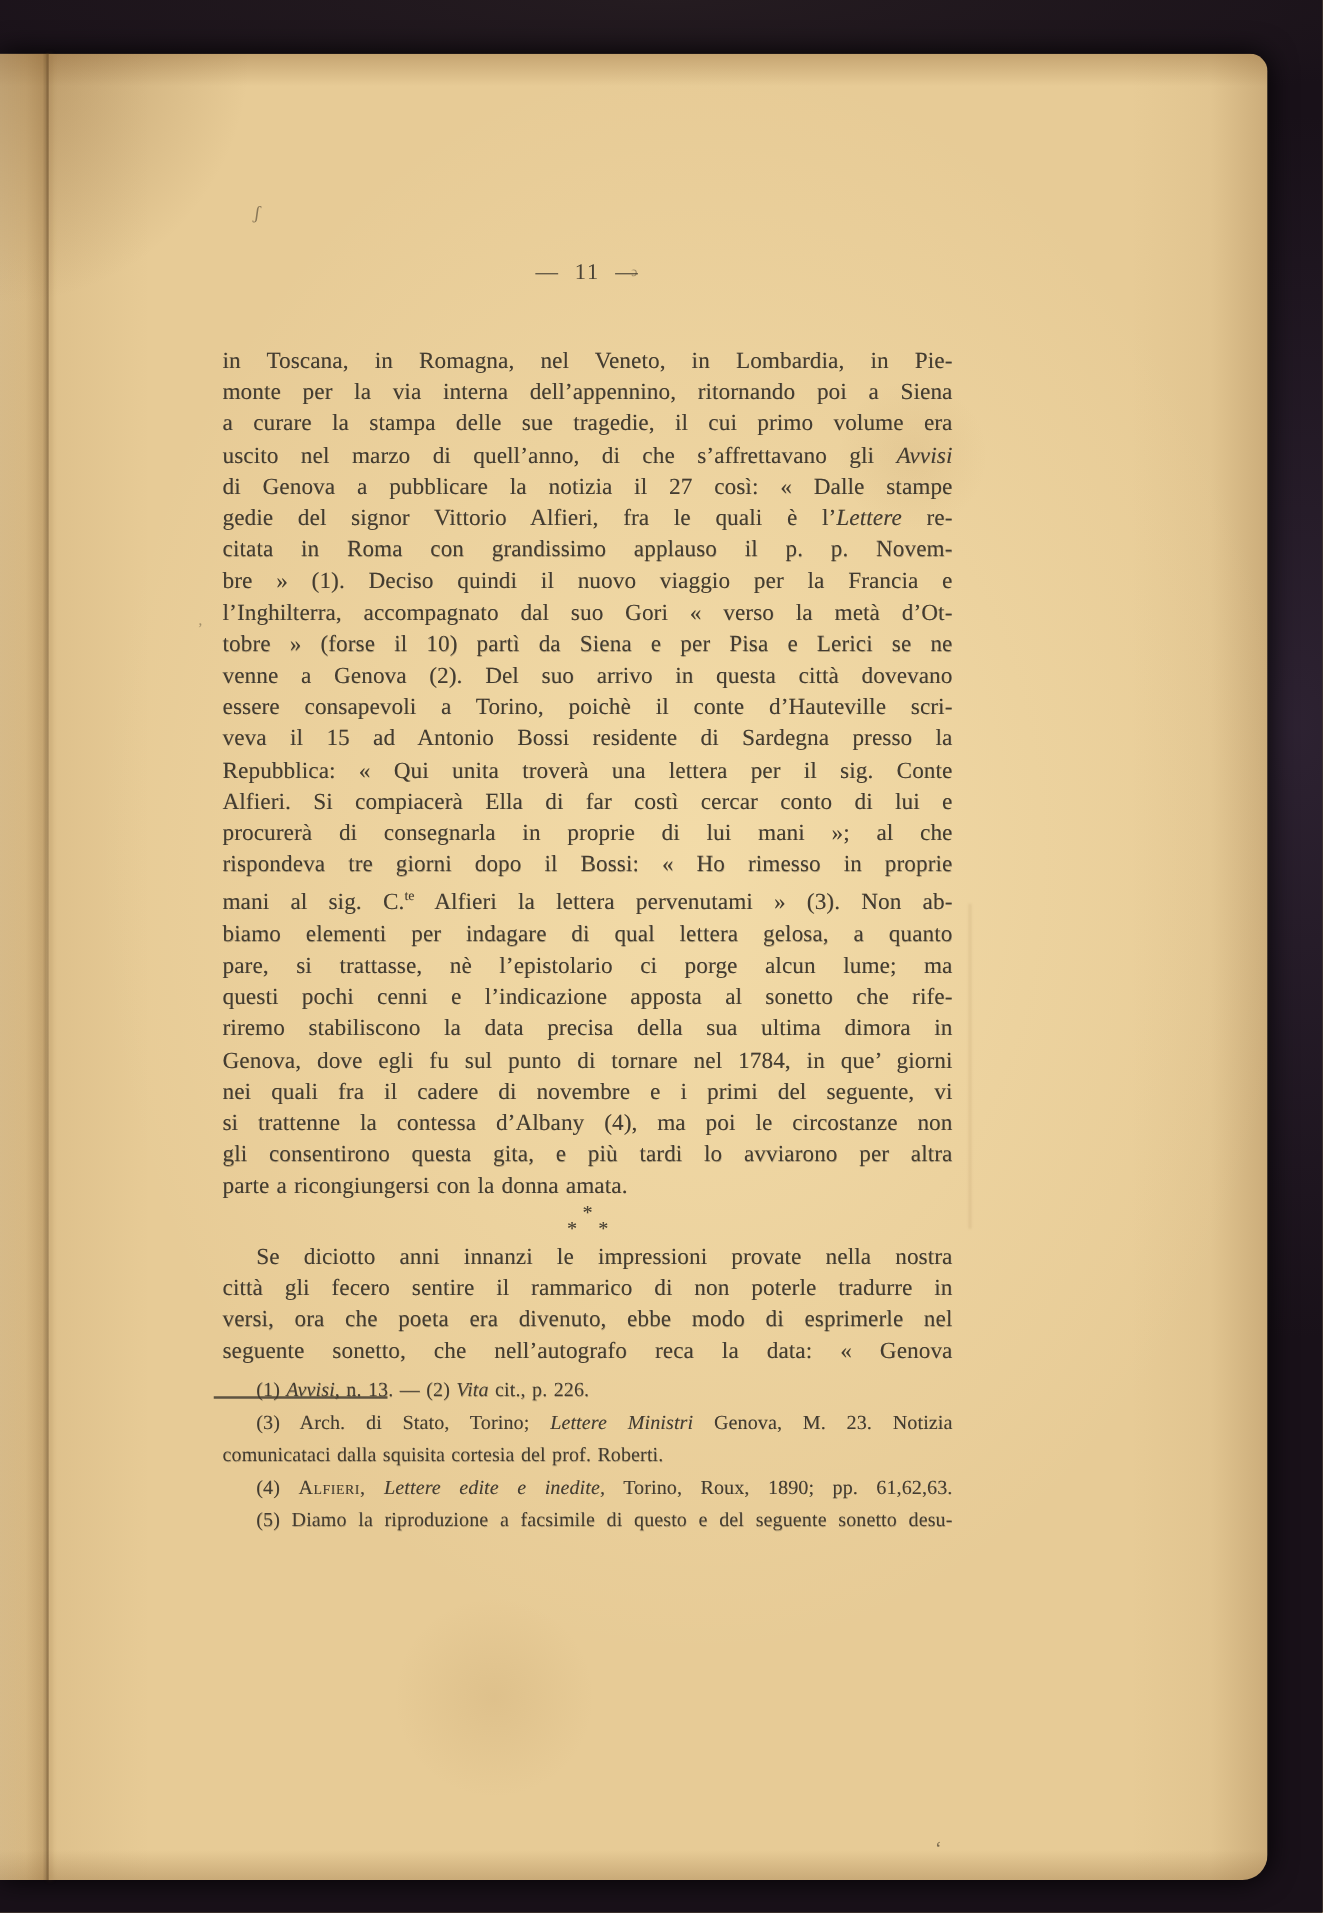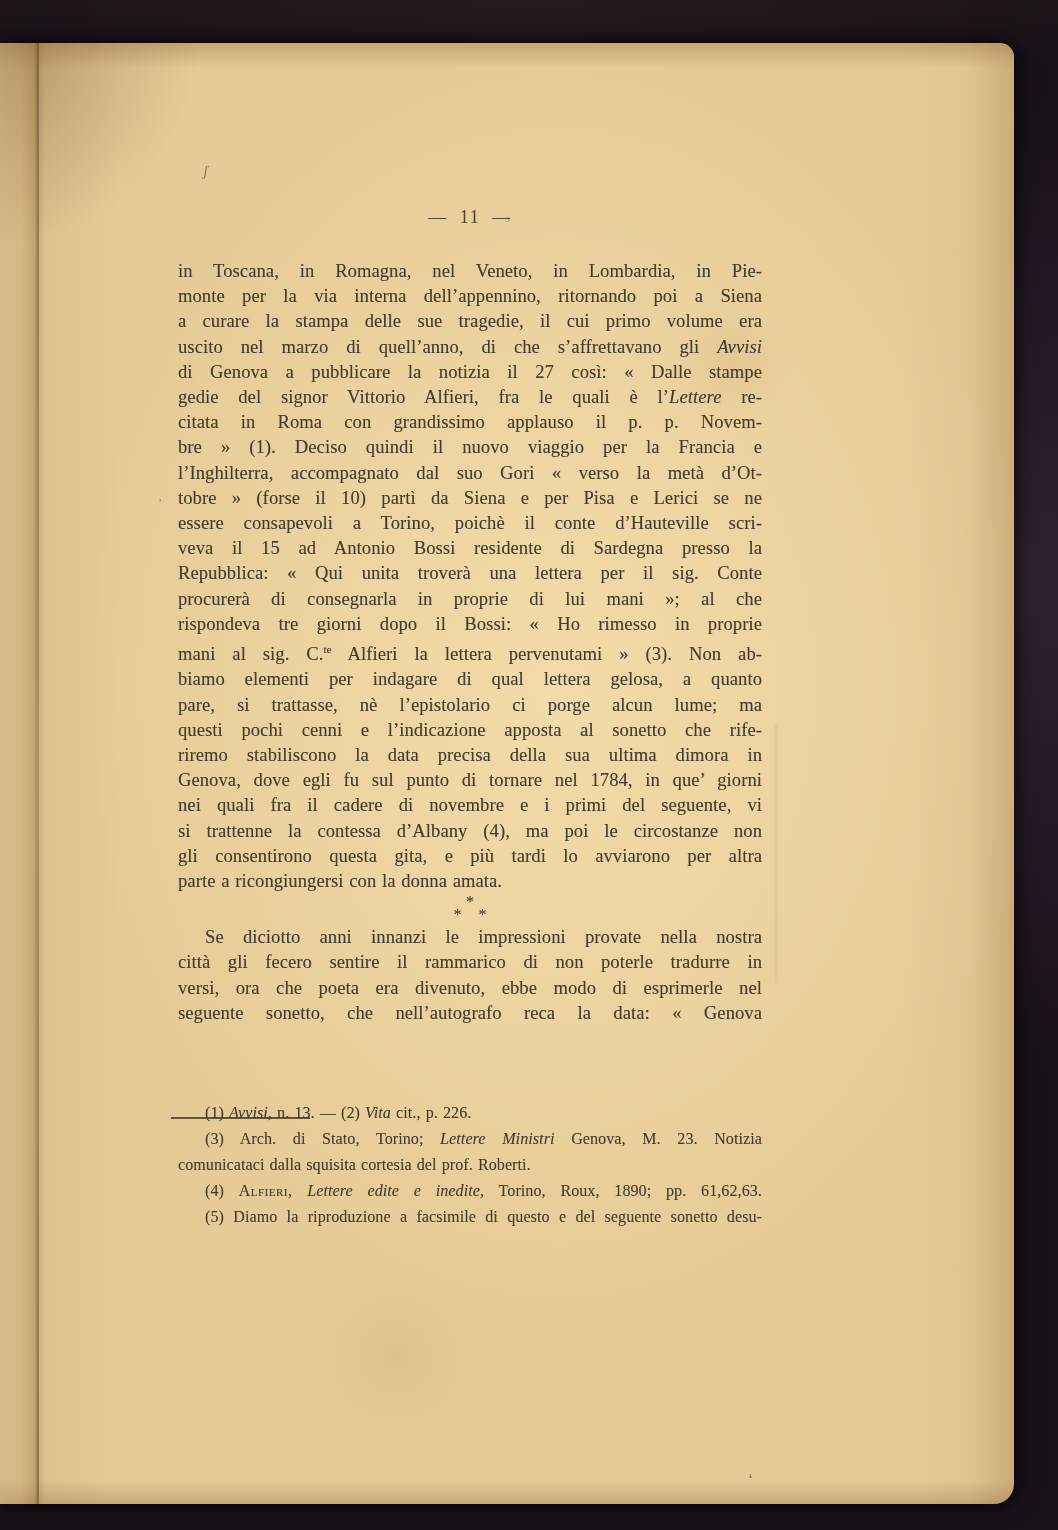--- a/index.html
+++ b/index.html
@@ -40,21 +40,21 @@
   .fold{
     position:absolute;left:775px;top:680px;width:2px;height:260px;
     background:rgba(120,88,48,.12);filter:blur(1px);
   }
   .page-number{
     position:absolute;left:178px;top:164px;width:584px;
     text-align:center;font-size:18px;letter-spacing:1.5px;word-spacing:6px;
     color:#4a4336;
   }
   .text-block{
-    position:absolute;left:178px;top:216px;width:584px;
+    position:absolute;left:178px;top:234px;width:584px;
     font-size:18.5px;line-height:25.2px;letter-spacing:.1px;word-spacing:1px;
     text-shadow:.3px .3px .3px rgba(62,54,40,.35);
   }
   .tline{text-align:left;}
   .tline.just{text-align:justify;text-align-last:justify;text-justify:inter-word;}
   .tline.ind{text-indent:27px;}
   .seg-i{font-style:italic;margin-top:41px;}
   .seg-sup{vertical-align:super;font-size:.6em;letter-spacing:0;}
   .seg-sc{font-variant:small-caps;letter-spacing:.5px;}
   .asterism{
@@ -96,23 +96,25 @@
           <div class="tline just"><span>in Toscana, in Romagna, nel Veneto, in Lombardia, in Pie-</span></div>
           <div class="tline just"><span>monte per la via interna dell’appennino, ritornando poi a Siena</span></div>
           <div class="tline just"><span>a curare la stampa delle sue tragedie, il cui primo volume era</span></div>
           <div class="tline just"><span>uscito nel marzo di quell’anno, di che s’affrettavano gli </span><span class="seg-i">Avvisi</span></div>
           <div class="tline just"><span>di Genova a pubblicare la notizia il 27 così: « Dalle stampe</span></div>
           <div class="tline just"><span>gedie del signor Vittorio Alfieri, fra le quali è l’</span><span class="seg-i">Lettere</span><span> re-</span></div>
           <div class="tline just"><span>citata in Roma con grandissimo applauso il p. p. Novem-</span></div>
           <div class="tline just"><span>bre » (1). Deciso quindi il nuovo viaggio per la Francia e</span></div>
           <div class="tline just"><span>l’Inghilterra, accompagnato dal suo Gori « verso la metà d’Ot-</span></div>
           <div class="tline just"><span>tobre » (forse il 10) partì da Siena e per Pisa e Lerici se ne</span></div>
+          <div class="tline just"><span>venne a Genova (2). Del suo arrivo in questa città dovevano</span></div>
           <div class="tline just"><span>essere consapevoli a Torino, poichè il conte d’Hauteville scri-</span></div>
           <div class="tline just"><span>veva il 15 ad Antonio Bossi residente di Sardegna presso la</span></div>
           <div class="tline just"><span>Repubblica: « Qui unita troverà una lettera per il sig. Conte</span></div>
+          <div class="tline just"><span>Alfieri. Si compiacerà Ella di far costì cercar conto di lui e</span></div>
           <div class="tline just"><span>procurerà di consegnarla in proprie di lui mani »; al che</span></div>
           <div class="tline just"><span>rispondeva tre giorni dopo il Bossi: « Ho rimesso in proprie</span></div>
           <div class="tline just"><span>mani al sig. C.</span><span class="seg-sup">te</span><span> Alfieri la lettera pervenutami » (3). Non ab-</span></div>
           <div class="tline just"><span>biamo elementi per indagare di qual lettera gelosa, a quanto</span></div>
           <div class="tline just"><span>pare, si trattasse, nè l’epistolario ci porge alcun lume; ma</span></div>
           <div class="tline just"><span>questi pochi cenni e l’indicazione apposta al sonetto che rife-</span></div>
           <div class="tline just"><span>riremo stabiliscono la data precisa della sua ultima dimora in</span></div>
           <div class="tline just"><span>Genova, dove egli fu sul punto di tornare nel 1784, in que’ giorni</span></div>
           <div class="tline just"><span>nei quali fra il cadere di novembre e i primi del seguente, vi</span></div>
           <div class="tline just"><span>si trattenne la contessa d’Albany (4), ma poi le circostanze non</span></div>

